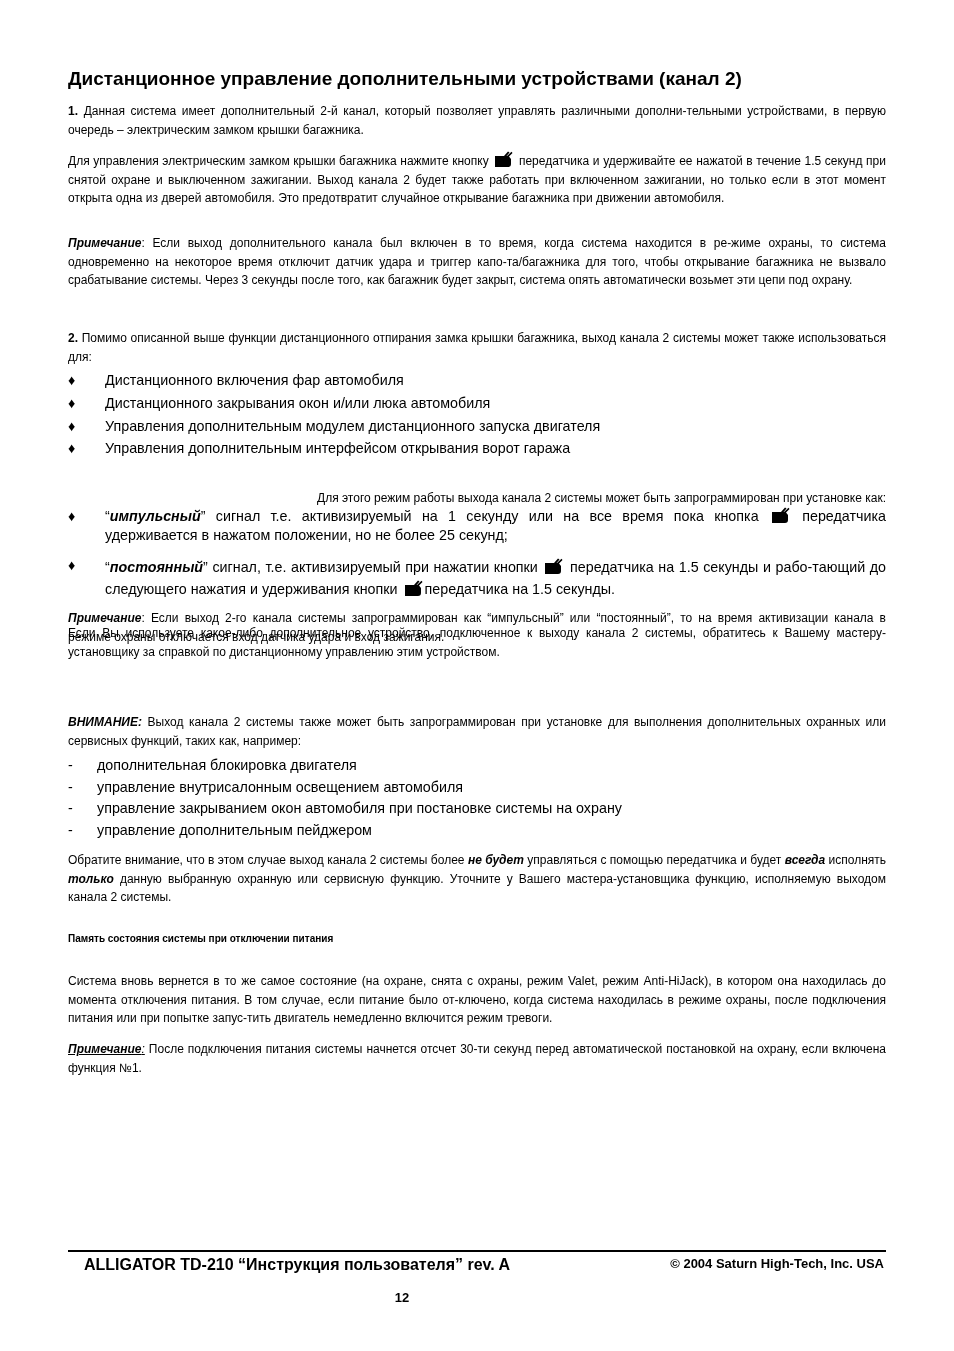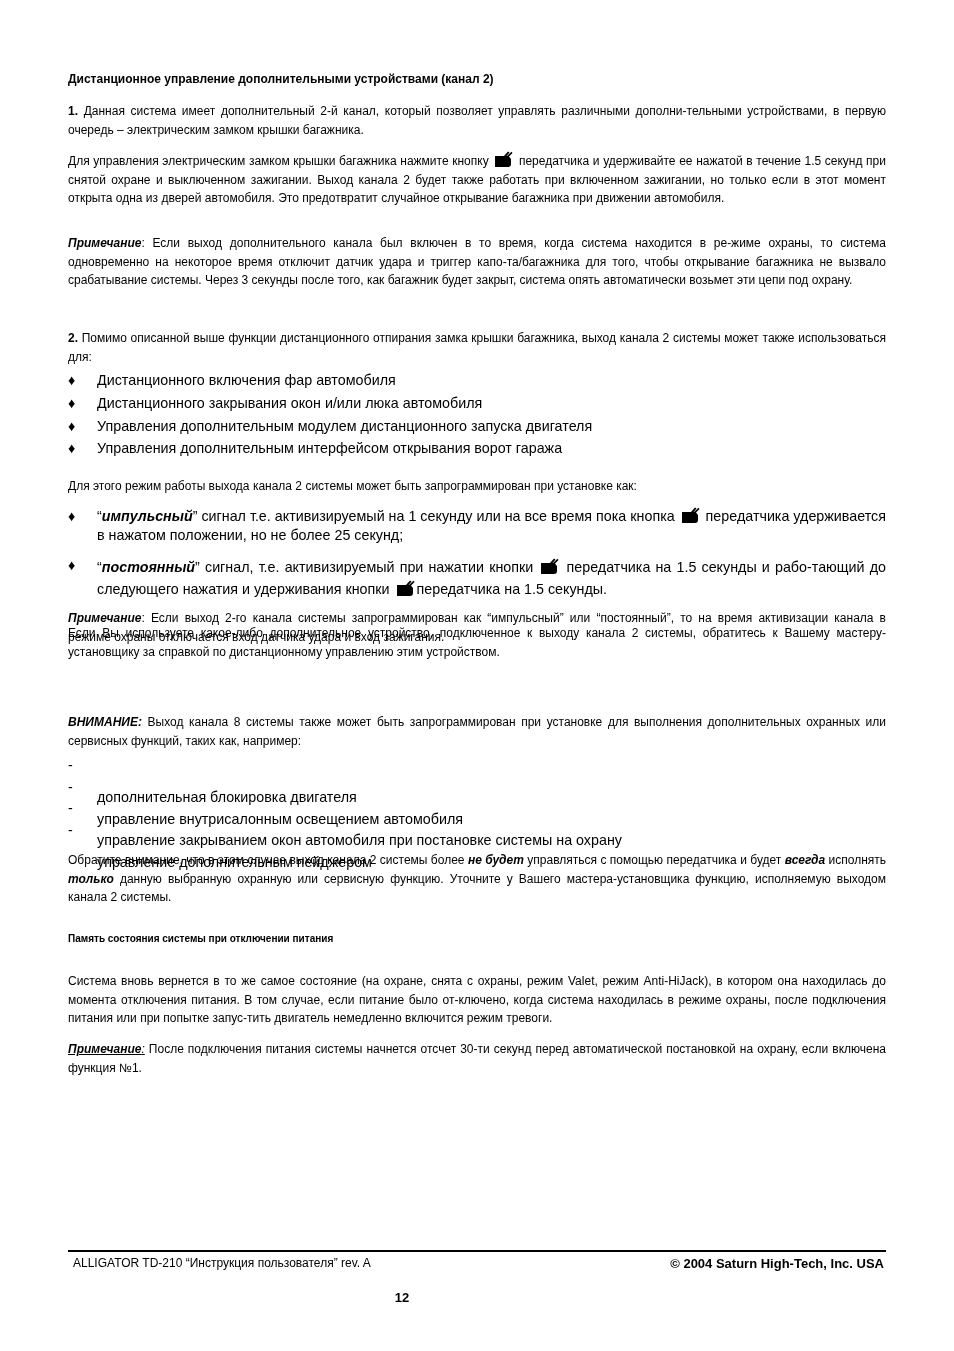--- a/index.html
+++ b/index.html
@@ -1,31 +1,31 @@
 <!DOCTYPE html>
 <html><head>
 <meta charset="utf-8">
 <style>
   html, body { margin: 0; padding: 0; background: #ffffff; }
   body { width: 954px; height: 1351px; position: relative; overflow: hidden;
          font-family: "Liberation Sans", sans-serif; color: #000; }
   .page { position: absolute; left: 68px; top: 0; width: 818px; }
-  .h1 { position: absolute; left: 0; font-weight: bold; font-size: 12px; line-height: 20px; white-space: nowrap; }
+  .h1 { position: absolute; left: 0; font-weight: bold; font-size: 19px; line-height: 20px; white-space: nowrap; }
   .p { position: absolute; left: 0; width: 818px; font-size: 12px; line-height: 18.5px; text-align: justify; }
-  .p.nojust { text-align: left; }
+  .p.nojust { text-align: right; margin-top: 12px; }
   b, .b { font-weight: bold; }
   .bi { font-weight: bold; font-style: italic; }
   .ul { text-decoration: underline; }
   .li { position: absolute; left: 0; width: 818px; font-size: 14.3px; line-height: 18.5px; }
   .li .mark { position: absolute; left: 0; top: 0; width: 14px; }
-  .li .txt { display: block; margin-left: 29px; text-align: justify; }
-  .li.dash .txt { margin-left: 29px; margin-top: 32px; }
+  .li .txt { display: block; margin-left: 37px; text-align: justify; }
+  .li.dash .txt { margin-left: 29px; }
   .btn-icon { display: inline-block; width: 19px; height: 17px; vertical-align: -3px; margin: 0 2px; }
   .footer-rule { position: absolute; left: 68px; top: 1250px; width: 818px; height: 2px; background: #000; }
-  .footer-left { position: absolute; left: 73px; top: 1256px; font-weight: normal; font-size: 12px; }
+  .footer-left { position: absolute; left: 84px; top: 1256px; font-weight: bold; font-size: 16px; }
   .footer-right { position: absolute; right: 70px; top: 1256px; font-weight: bold; font-size: 13px; }
   .pagenum { position: absolute; left: 0; width: 804px; top: 1290px; text-align: center; font-weight: bold; font-size: 13px; }
 </style>
 </head>
 <body>
 
 <svg width="0" height="0" style="position:absolute">
   <defs>
     <symbol id="trunk" viewBox="0 0 19 17">
       <path d="M1 5 L10 5 L14 0.5 L15.5 1.5 L12.5 5 L13 5 L17.5 0.8 L18.5 2 L15 5.5 L17 8 L17 13 Q17 16 14 16 L1 16 Z" fill="#000"></path>
@@ -79,21 +79,21 @@
           <use href="#trunk"></use>
         </svg><span> передатчика на 1.5 секунды и рабо-тающий до следующего нажатия и удерживания кнопки</span> <svg class="btn-icon">
           <use href="#trunk"></use>
         </svg><span>передатчика на 1.5 секунды.</span></span>
     </div>
 
   <div class="p" style="top:609px"><span class="bi">Примечание</span><span>: Если выход 2-го канала системы запрограммирован как “импульсный” или “постоянный”, то на время активизации канала в режиме охраны отключается вход датчика удара и вход зажигания.</span></div>
 
   <div class="p" style="top:624px">Если Вы используете какое-либо дополнительное устройство, подключенное к выходу канала 2 системы, обратитесь к Вашему мастеру-установщику за справкой по дистанционному управлению этим устройством.</div>
 
-  <div class="p" style="top:713px"><span class="bi">ВНИМАНИЕ:</span><span> Выход канала 8 системы также может быть запрограммирован при установке для выполнения дополнительных охранных или сервисных функций, таких как, например:</span></div>
+  <div class="p" style="top:713px"><span class="bi">ВНИМАНИЕ:</span><span> Выход канала 2 системы также может быть запрограммирован при установке для выполнения дополнительных охранных или сервисных функций, таких как, например:</span></div>
 
   <div class="li dash" style="top:756px">
       <span class="mark">-</span>
       <span class="txt">дополнительная блокировка двигателя</span>
     </div>
   <div class="li dash" style="top:778px">
       <span class="mark">-</span>
       <span class="txt">управление внутрисалонным освещением автомобиля</span>
     </div>
   <div class="li dash" style="top:799px">

